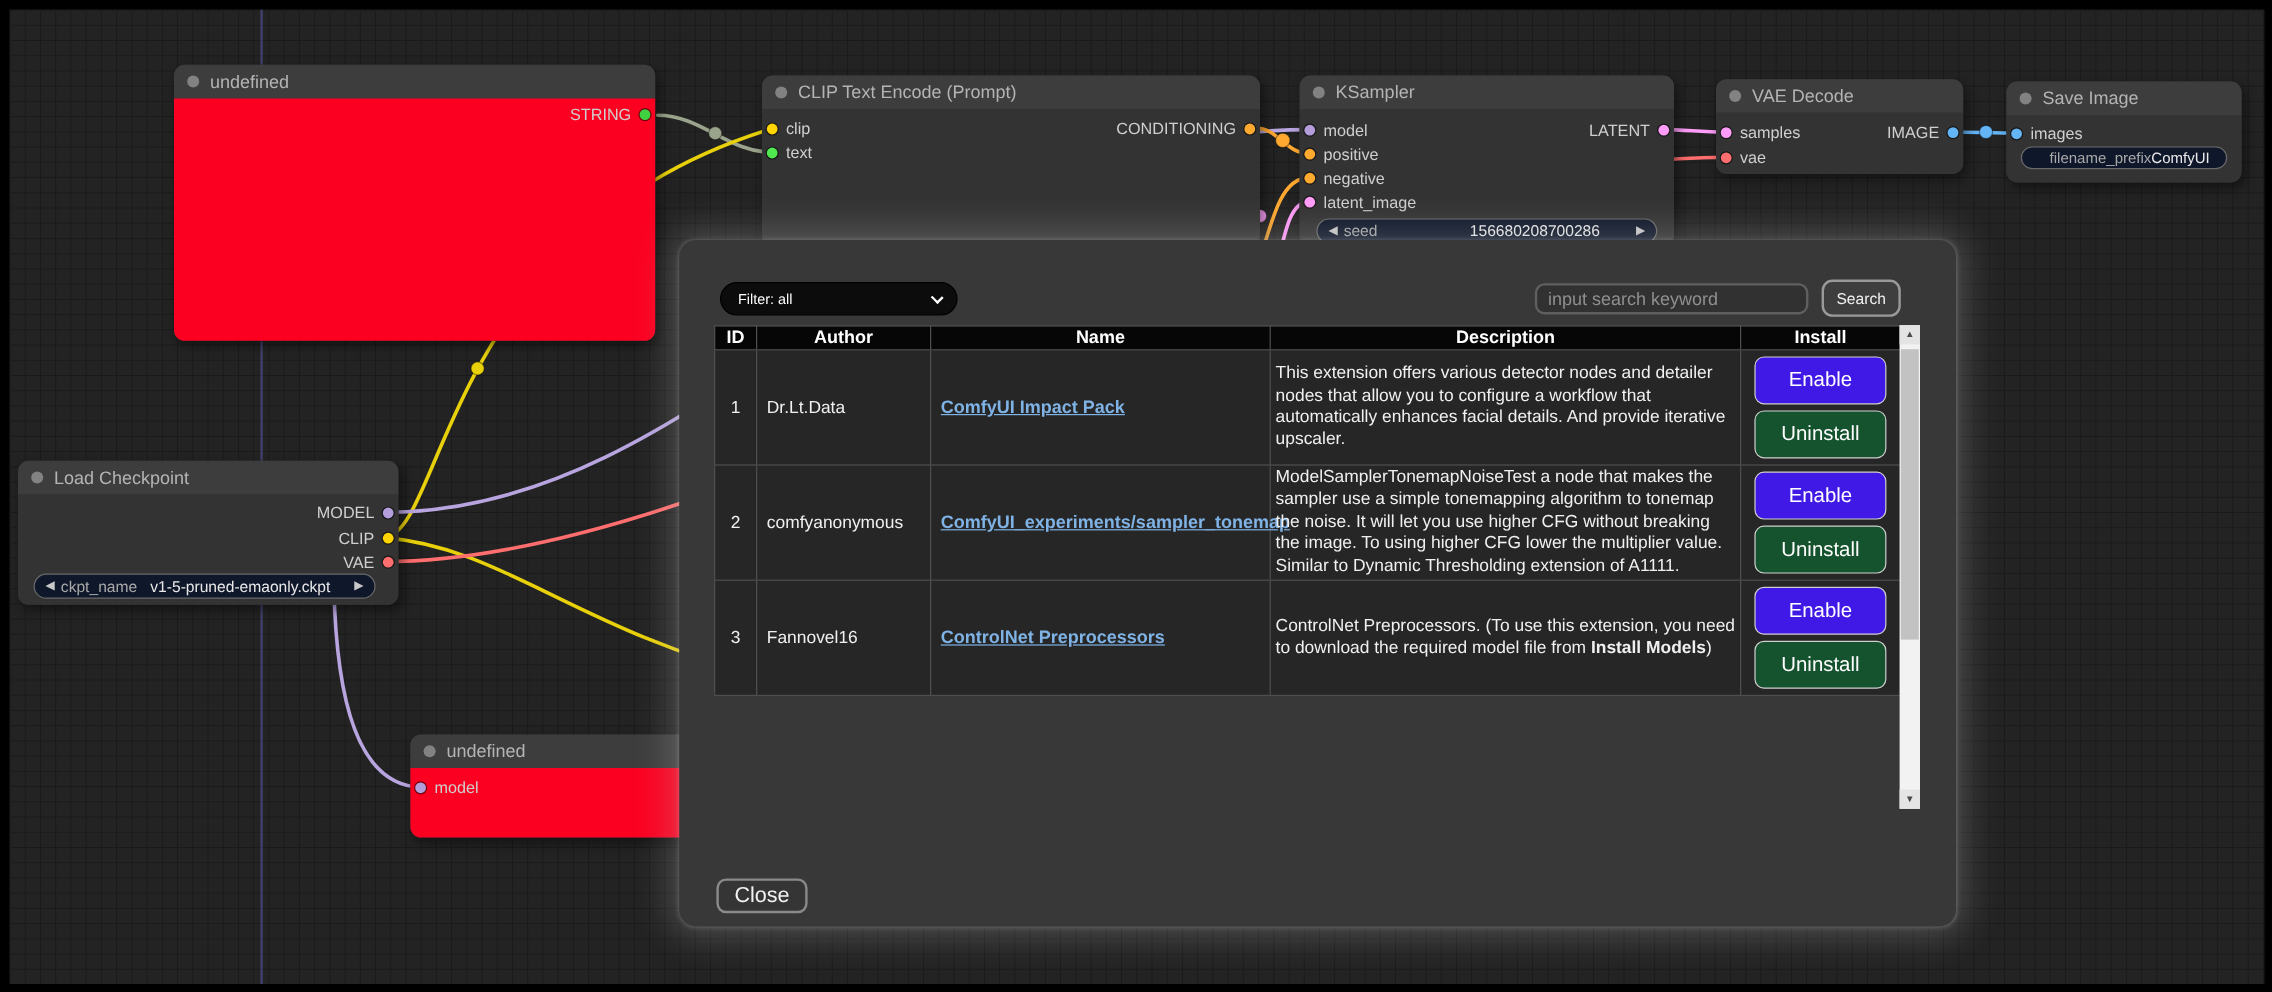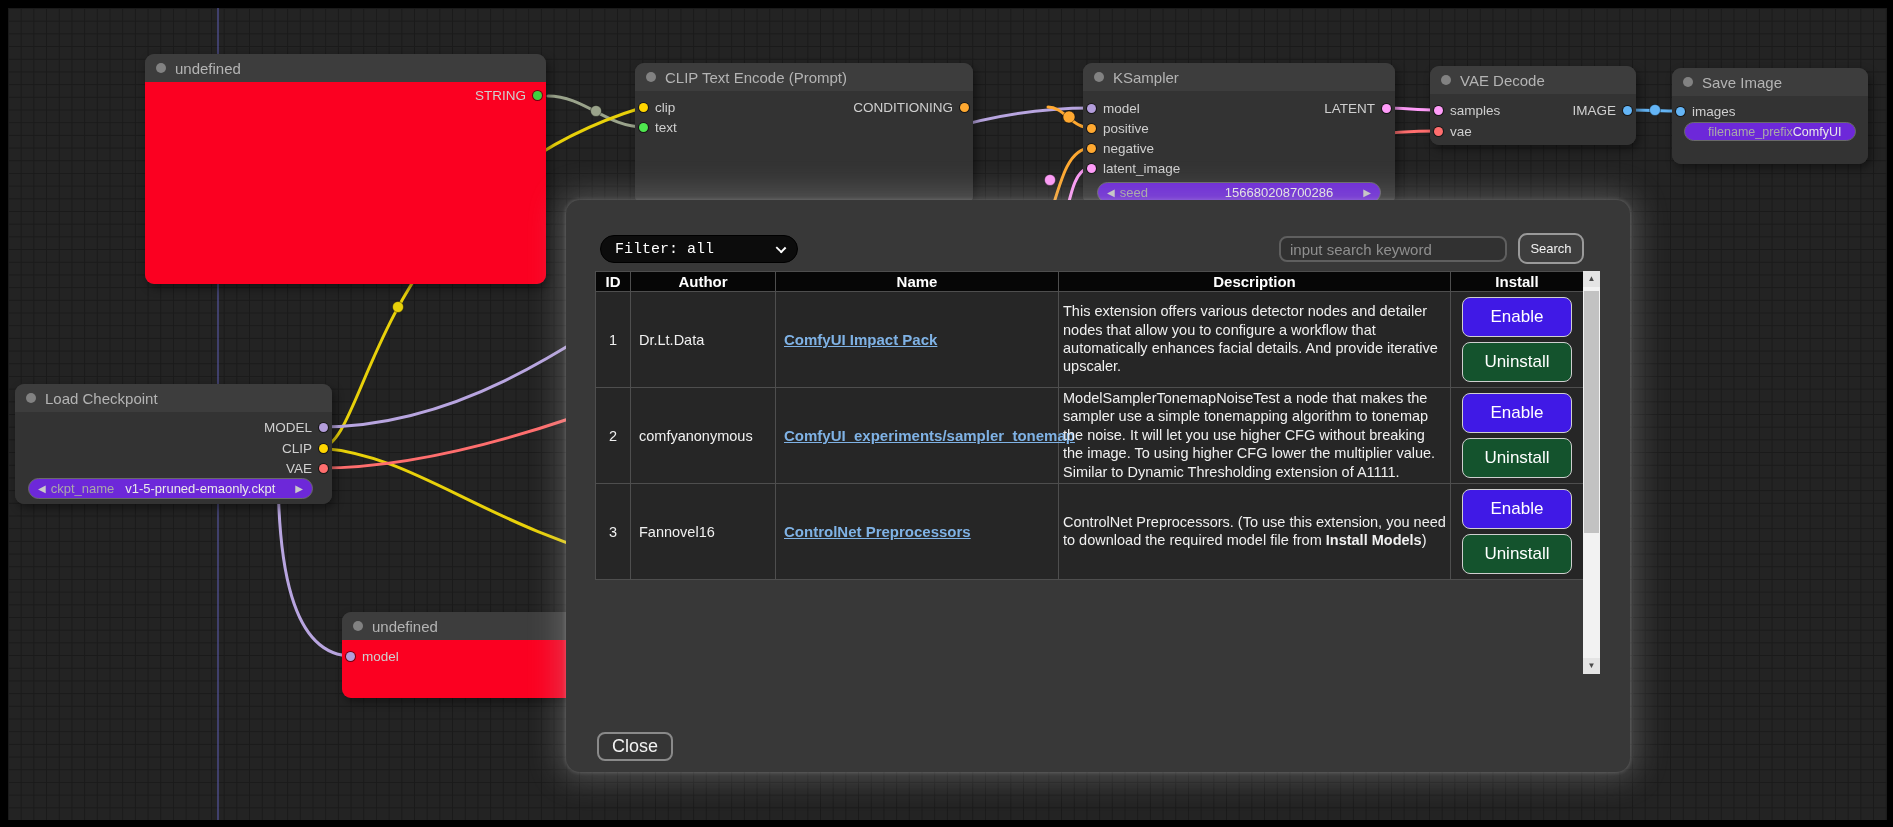--- a/index.html
+++ b/index.html
@@ -29,35 +29,35 @@
                border-radius:0 0 9px 9px; }
   .node.red .node-body { background:#fb0021; }
   .slot { position:absolute; height:20px; display:flex; align-items:center; gap:7px;
           font-size:13.5px; color:#cfcfcf; white-space:nowrap; }
   .slot.in  { left:4px; }
   .slot.out { right:4px; flex-direction:row-reverse; }
   .dot { width:9px; height:9px; border-radius:50%; flex:none; box-shadow:0 0 0 1px rgba(0,0,0,.55); }
   .c-string{background:#3fd13f}.c-clip{background:#ffd500}.c-text{background:#4fe84f}
   .c-model{background:#b39ddb}.c-cond{background:#ffa931}.c-latent{background:#ff9cf9}
   .c-vae{background:#ff6e6e}.c-image{background:#64b5f6}
-  .widget { position:absolute; background:#6d28d9; border:1px solid #6a6a6a; border-radius:11px;
+  .widget { position:absolute; background:#0f172a; border:1px solid #6a6a6a; border-radius:11px;
             display:flex; align-items:center; padding:0 9px; font-size:13px; color:#a9a9a9; }
   .widget .w-label { margin-left:5px; }
   .widget .w-value { margin-left:auto; color:#e9e9e9; }
   .widget .arrow { color:#c9c9c9; font-size:10px; line-height:1; }
   .widget .pad-r { margin-right:30px; }
 
   
   #modal { position:absolute; left:566px; top:200px; width:1064px; height:572px; z-index:5;
            background:#383838; border-radius:14px;
            box-shadow:0 0 30px 8px rgba(185,185,185,.28), 0 0 4px rgba(255,255,255,.25); }
   .select-wrap { position:absolute; left:34px; top:35px; width:198px; height:28px; }
-  .select-wrap select { width:100%; height:100%; background:#0c0c0c; color:#fff; font-size:15px;
+  .select-wrap select { width:100%; height:100%; background:#0c0c0c; color:#fff; font-size:12px;
            border:1px solid #000; border-radius:14px; padding:0 30px 0 14px; appearance:none;
-           -webkit-appearance:none; font-family:Liberation Mono, monospace; }
+           -webkit-appearance:none; font-family:Liberation Sans, sans-serif; }
   .chev { position:absolute; right:13px; top:9px; width:8px; height:8px; pointer-events:none;
           border-right:2px solid #fff; border-bottom:2px solid #fff; transform:rotate(45deg) scaleY(.9); }
   #search-input { position:absolute; left:713px; top:36px; width:228px; height:26px; background:#313131;
           border:2px solid #5f5f5f; border-radius:8px; color:#eee; font-size:15px; padding:0 9px;
           font-family:"Liberation Sans", sans-serif; }
   #search-input::placeholder { color:#8f8f8f; }
   #search-btn { position:absolute; left:952px; top:33px; width:66px; height:31px; background:#3e3e3e;
           border:2px solid #9a9a9a; border-radius:9px; color:#f2f2f2; font-size:13px;
           font-family:"Liberation Sans", sans-serif; cursor:pointer; }
   #ext-table { position:absolute; left:29px; top:71px; width:988px; border-collapse:collapse;
@@ -121,21 +121,21 @@
       <span class="title-dot"></span>
       <span class="node-title">undefined</span>
     </div>
     <div class="node-body"></div>
     <div class="slot out" style="top:31px;">
       <span class="dot c-string"></span>
       <span>STRING</span>
     </div>
   </div>
 
-  <div class="node" style="left:635px;top:63px;width:338px;height:142px;">
+  <div class="node" style="left:635px;top:63px;width:415px;height:142px;">
     <div class="node-header">
       <span class="title-dot"></span>
       <span class="node-title">CLIP Text Encode (Prompt)</span>
     </div>
     <div class="node-body"></div>
     <div class="slot in" style="top:34px;">
       <span class="dot c-clip"></span>
       <span>clip</span>
     </div>
     <div class="slot in" style="top:54px;">
@@ -195,21 +195,21 @@
     <div class="slot in" style="top:55px;">
       <span class="dot c-vae"></span>
       <span>vae</span>
     </div>
     <div class="slot out" style="top:34px;">
       <span class="dot c-image"></span>
       <span>IMAGE</span>
     </div>
   </div>
 
-  <div class="node" style="left:1672px;top:68px;width:196px;height:96px;">
+  <div class="node" style="left:1672px;top:68px;width:196px;height:84px;">
     <div class="node-header">
       <span class="title-dot"></span>
       <span class="node-title">Save Image</span>
     </div>
     <div class="node-body"></div>
     <div class="slot in" style="top:33px;">
       <span class="dot c-image"></span>
       <span>images</span>
     </div>
     <div class="widget" style="left:12px;top:54px;width:172px;height:19px;font-size:12.5px;">

